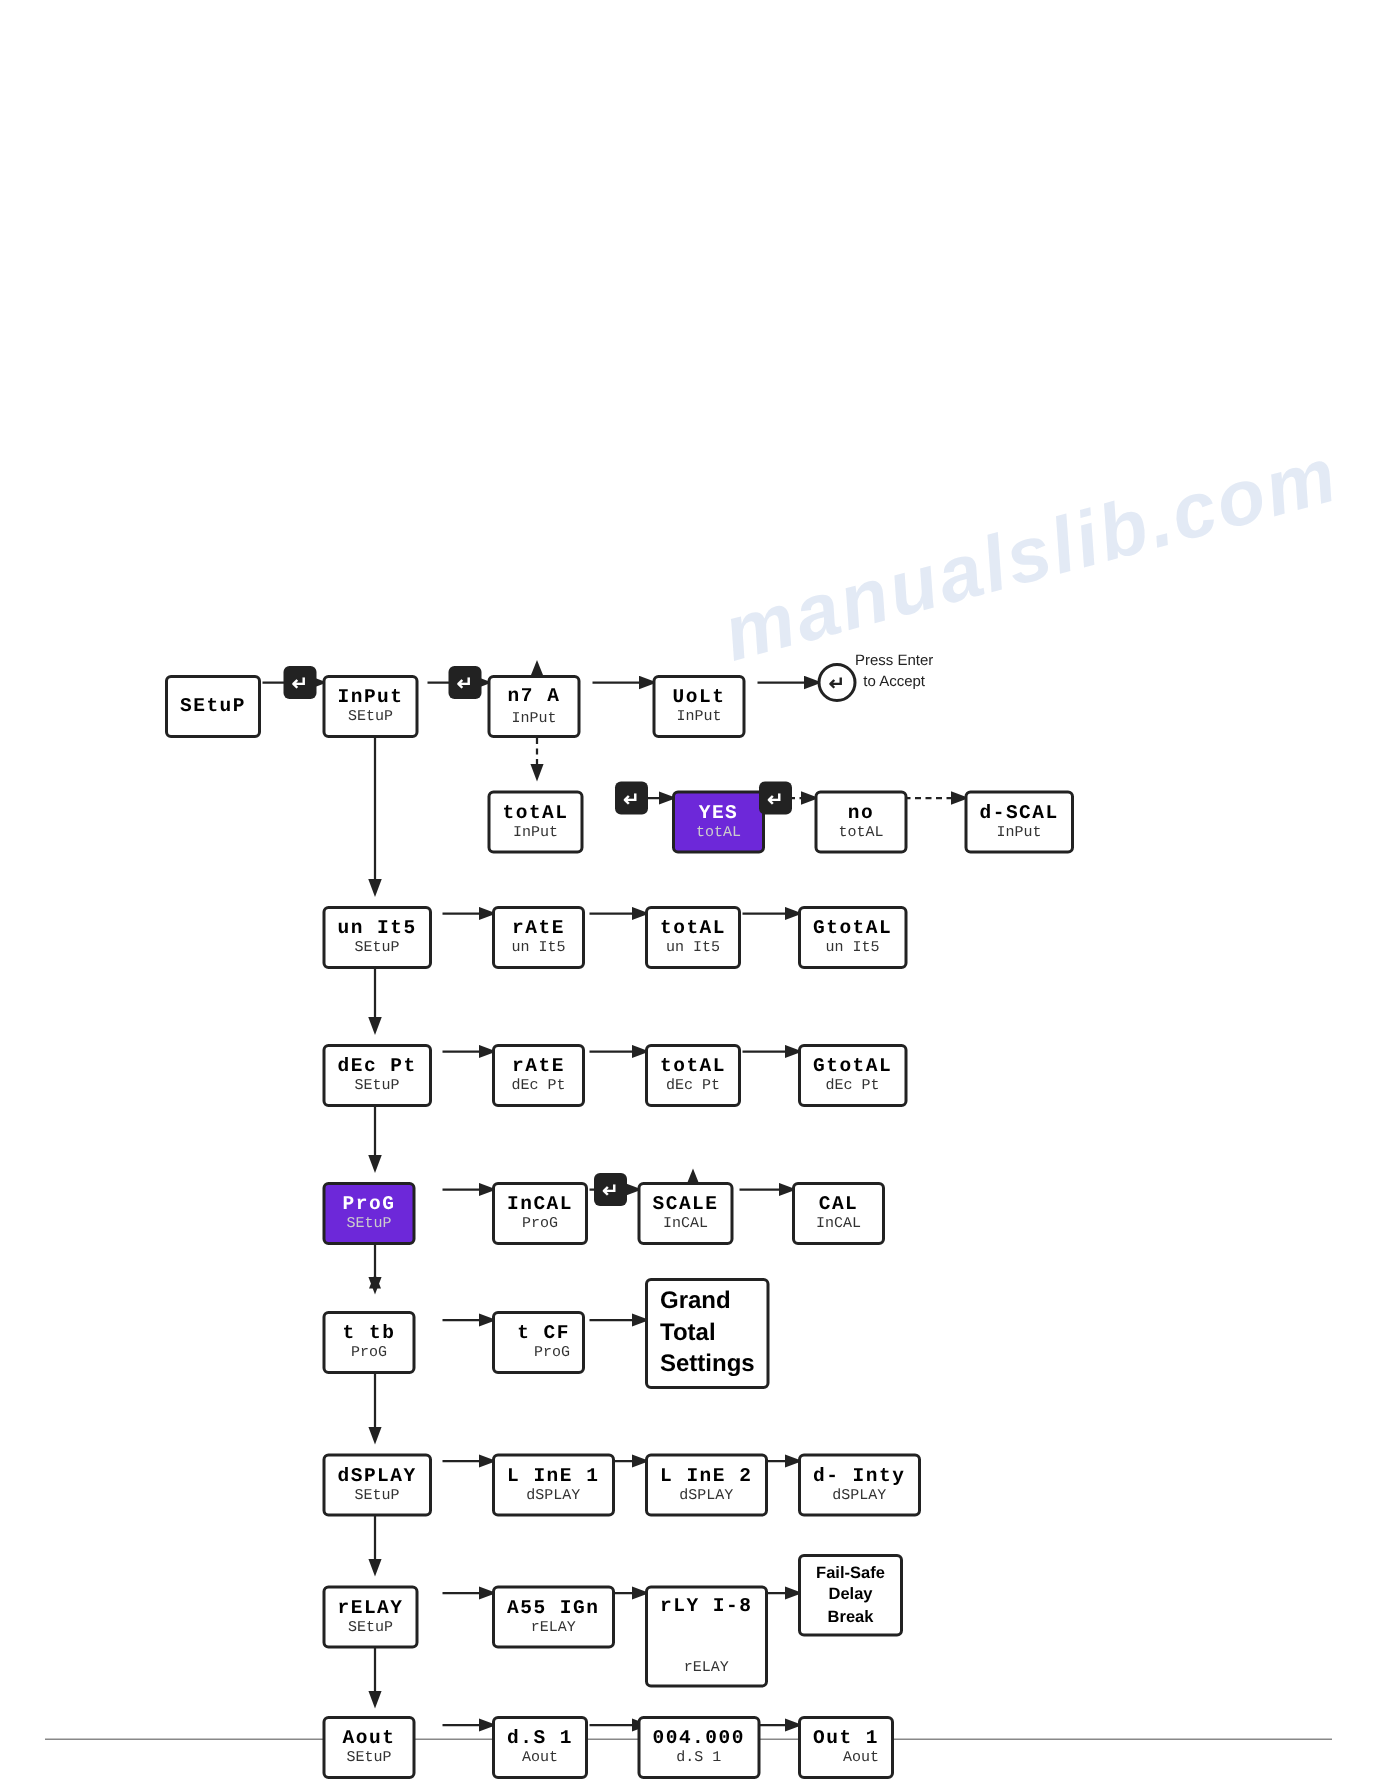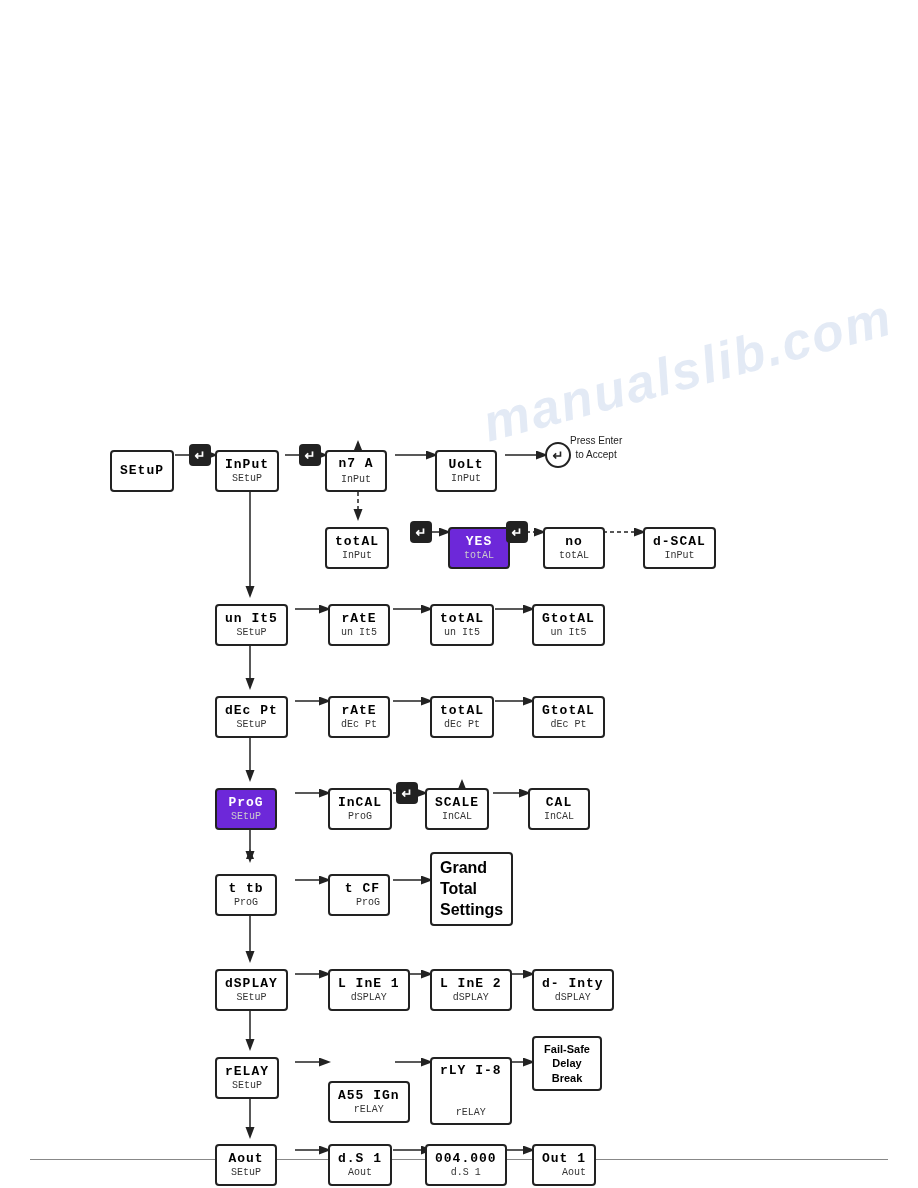--- a/index.html
+++ b/index.html
@@ -402,21 +402,21 @@
   </div>
   <div class="node" style="left:432px; top:525px;">
     <span class="top-text">d- Inty</span>
     <span class="bot-text">dSPLAY</span>
   </div>
 
   <div class="node" style="left:115px; top:613px;">
     <span class="top-text">rELAY</span>
     <span class="bot-text">SEtuP</span>
   </div>
-  <div class="node" style="left:228px; top:637px;">
+  <div class="node" style="left:228px; top:613px;">
     <span class="top-text">A55 IGn</span>
     <span class="bot-text">rELAY</span>
   </div>
   <div class="node" style="left:330px; top:613px;gap:28px;">
     <span class="top-text">rLY I-8</span>
     <span class="bot-text">rELAY</span>
   </div>
   <div class="failsafe-box" style="left:432px; top:606px;">
     <span>Fail-Safe<br>Delay<br>Break</span>
   </div>

